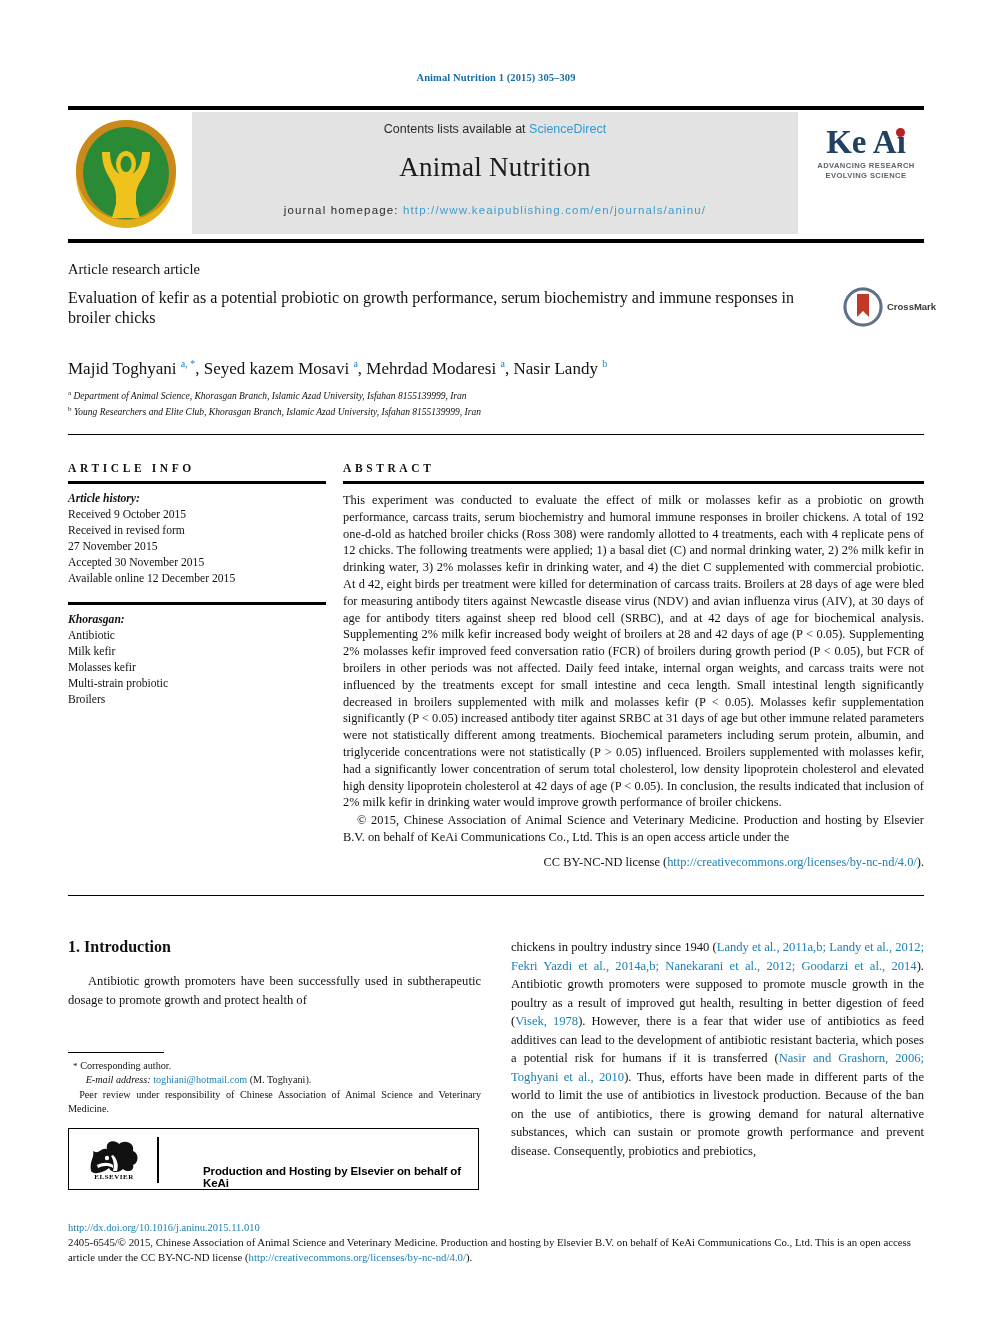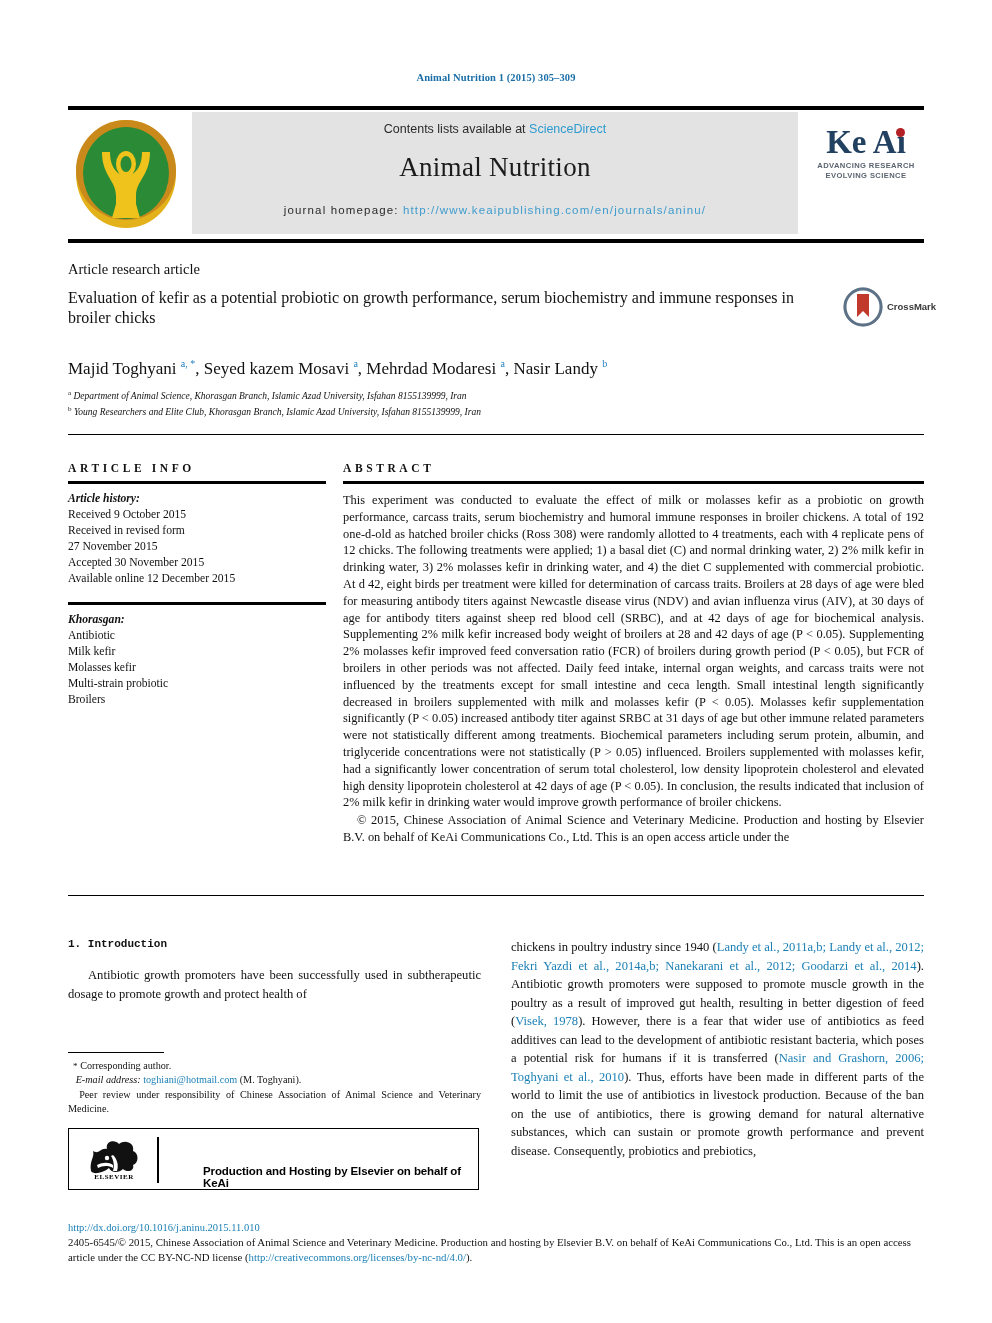--- a/index.html
+++ b/index.html
@@ -257,25 +257,24 @@
     position: absolute;
     left: 68px; top: 938px;
     width: 413px;
   }
   .col-right {
     position: absolute;
     left: 511px; top: 938px;
     width: 413px;
   }
   .sec-title {
-    font-size: 11px;
+    font-size: 16px;
     font-weight: bold;
     color: #111;
     margin-bottom: 16px;
-    font-family: Liberation Mono, monospace;
   }
   .body-text {
     font-size: 12.6px;
     line-height: 1.47;
     text-align: justify;
     color: #111;
   }
   .body-text.indent { text-indent: 20px; }
 
   
@@ -290,21 +289,21 @@
     background: #000;
     margin-bottom: 6px;
   }
   .fn-text {
     font-size: 10.2px;
     line-height: 1.42;
     color: #111;
     text-align: justify;
   }
   .fn-text .star { font-size: 9px; }
-  .fn-text .em { font-style: italic; }
+  .fn-text .em { font-style: italic; margin-left: 10px; }
 
   .prod-box {
     position: absolute;
     left: 68px; top: 1128px;
     width: 411px;
     height: 62px;
     border: 1.5px solid #000;
     box-sizing: border-box;
   }
   .elsevier-mark {
@@ -452,20 +451,21 @@
       <div>Multi-strain probiotic</div>
       <div>Broilers</div>
     </div>
   </div>
 
   <div class="abstract-col">
     <div class="sec-head">ABSTRACT</div>
     <div class="sec-rule"></div>
     <div class="abstract-body">This experiment was conducted to evaluate the effect of milk or molasses kefir as a probiotic on growth performance, carcass traits, serum biochemistry and humoral immune responses in broiler chickens. A total of 192 one-d-old as hatched broiler chicks (Ross 308) were randomly allotted to 4 treatments, each with 4 replicate pens of 12 chicks. The following treatments were applied; 1) a basal diet (C) and normal drinking water, 2) 2% milk kefir in drinking water, 3) 2% molasses kefir in drinking water, and 4) the diet C supplemented with commercial probiotic. At d 42, eight birds per treatment were killed for determination of carcass traits. Broilers at 28 days of age were bled for measuring antibody titers against Newcastle disease virus (NDV) and avian influenza virus (AIV), at 30 days of age for antibody titers against sheep red blood cell (SRBC), and at 42 days of age for biochemical analysis. Supplementing 2% milk kefir increased body weight of broilers at 28 and 42 days of age (P &lt; 0.05). Supplementing 2% molasses kefir improved feed conversation ratio (FCR) of broilers during growth period (P &lt; 0.05), but FCR of broilers in other periods was not affected. Daily feed intake, internal organ weights, and carcass traits were not influenced by the treatments except for small intestine and ceca length. Small intestinal length significantly decreased in broilers supplemented with milk and molasses kefir (P &lt; 0.05). Molasses kefir supplementation significantly (P &lt; 0.05) increased antibody titer against SRBC at 31 days of age but other immune related parameters were not statistically different among treatments. Biochemical parameters including serum protein, albumin, and triglyceride concentrations were not statistically (P &gt; 0.05) influenced. Broilers supplemented with molasses kefir, had a significantly lower concentration of serum total cholesterol, low density lipoprotein cholesterol and elevated high density lipoprotein cholesterol at 42 days of age (P &lt; 0.05). In conclusion, the results indicated that inclusion of 2% milk kefir in drinking water would improve growth performance of broiler chickens.</div>
     <div class="abstract-body copy-para">© 2015, Chinese Association of Animal Science and Veterinary Medicine. Production and hosting by Elsevier B.V. on behalf of KeAi Communications Co., Ltd. This is an open access article under the</div>
+    <div class="abstract-body copy-last"><span>CC BY-NC-ND license (</span><span class="link">http://creativecommons.org/licenses/by-nc-nd/4.0/</span><span>).</span></div>
   </div>
 
   <div class="abs-rule-bottom"></div>
 
   <div class="col-left">
     <div class="sec-title">1. Introduction</div>
     <div class="body-text indent">Antibiotic growth promoters have been successfully used in subtherapeutic dosage to promote growth and protect health of</div>
   </div>
 
   <div class="col-right">

